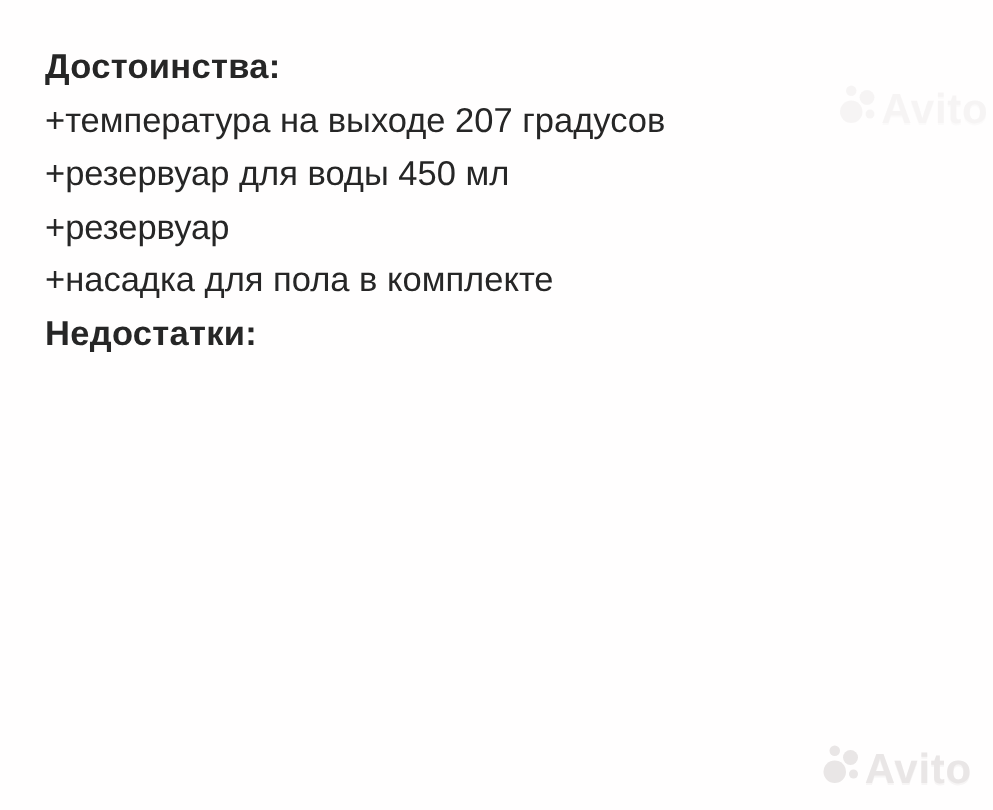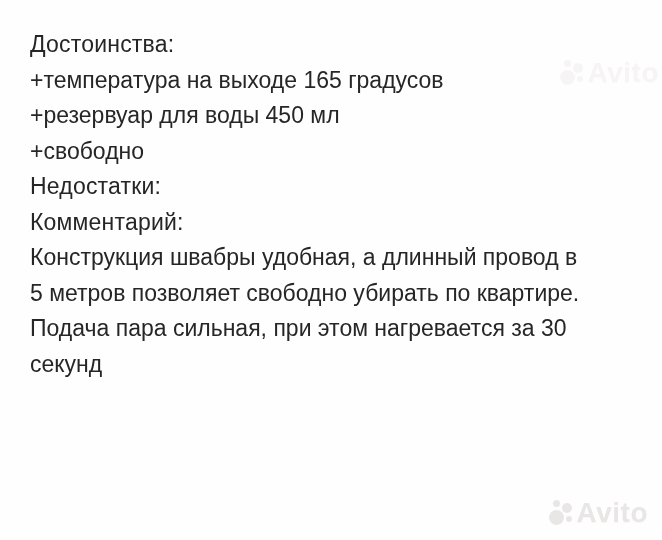--- a/index.html
+++ b/index.html
@@ -16,31 +16,30 @@
     overflow: hidden;
   }
   .review-text {
     padding: 27px 26px 0 30px;
     font-size: 23px;
     line-height: 35.5px;
   }
   .section { margin: 0; }
   .section + .section { }
   .section-heading {
-    font-weight: 400;
+    font-weight: 700;
     letter-spacing: 0.2px;
   }
   .section-line {
     font-weight: 400;
   }
   
   .watermark {
     position: absolute;
     display: flex;
-    align-items: center;
     pointer-events: none;
   }
   .wm-bottom {
     right: 14px;
     bottom: 11px;
   }
   .wm-top {
     right: 3px;
     top: 57px;
     opacity: 0.38;
@@ -79,36 +78,30 @@
       <i class="c3"></i>
       <i class="c4"></i>
   </span>
   <span class="wm-text">Avito</span>
 </div>
 
 <div class="review-text">
 
   <div class="section">
     <div class="section-heading">Достоинства:</div>
-    <div class="section-line">+температура на выходе 165 градусов</div>
+    <div class="section-line">+температура на выходе 207 градусов</div>
     <div class="section-line">+резервуар для воды 450 мл</div>
-    <div class="section-line">+свободно</div>
+    <div class="section-line">+резервуар</div>
+    <div class="section-line">+насадка для пола в комплекте</div>
   </div>
 
   <div class="section">
     <div class="section-heading">Недостатки:</div>
   </div>
 
-  <div class="section">
-    <div class="section-heading">Комментарий:</div>
-    <div class="section-line">Конструкция швабры удобная, а длинный провод в</div>
-    <div class="section-line">5 метров позволяет свободно убирать по квартире.</div>
-    <div class="section-line">Подача пара сильная, при этом нагревается за 30</div>
-    <div class="section-line">секунд</div>
-  </div>
 
 </div>
 
 <div class="watermark wm-bottom">
   <span class="wm-logo">
     <i class="c1"></i>
       <i class="c2"></i>
       <i class="c3"></i>
       <i class="c4"></i>
   </span>

